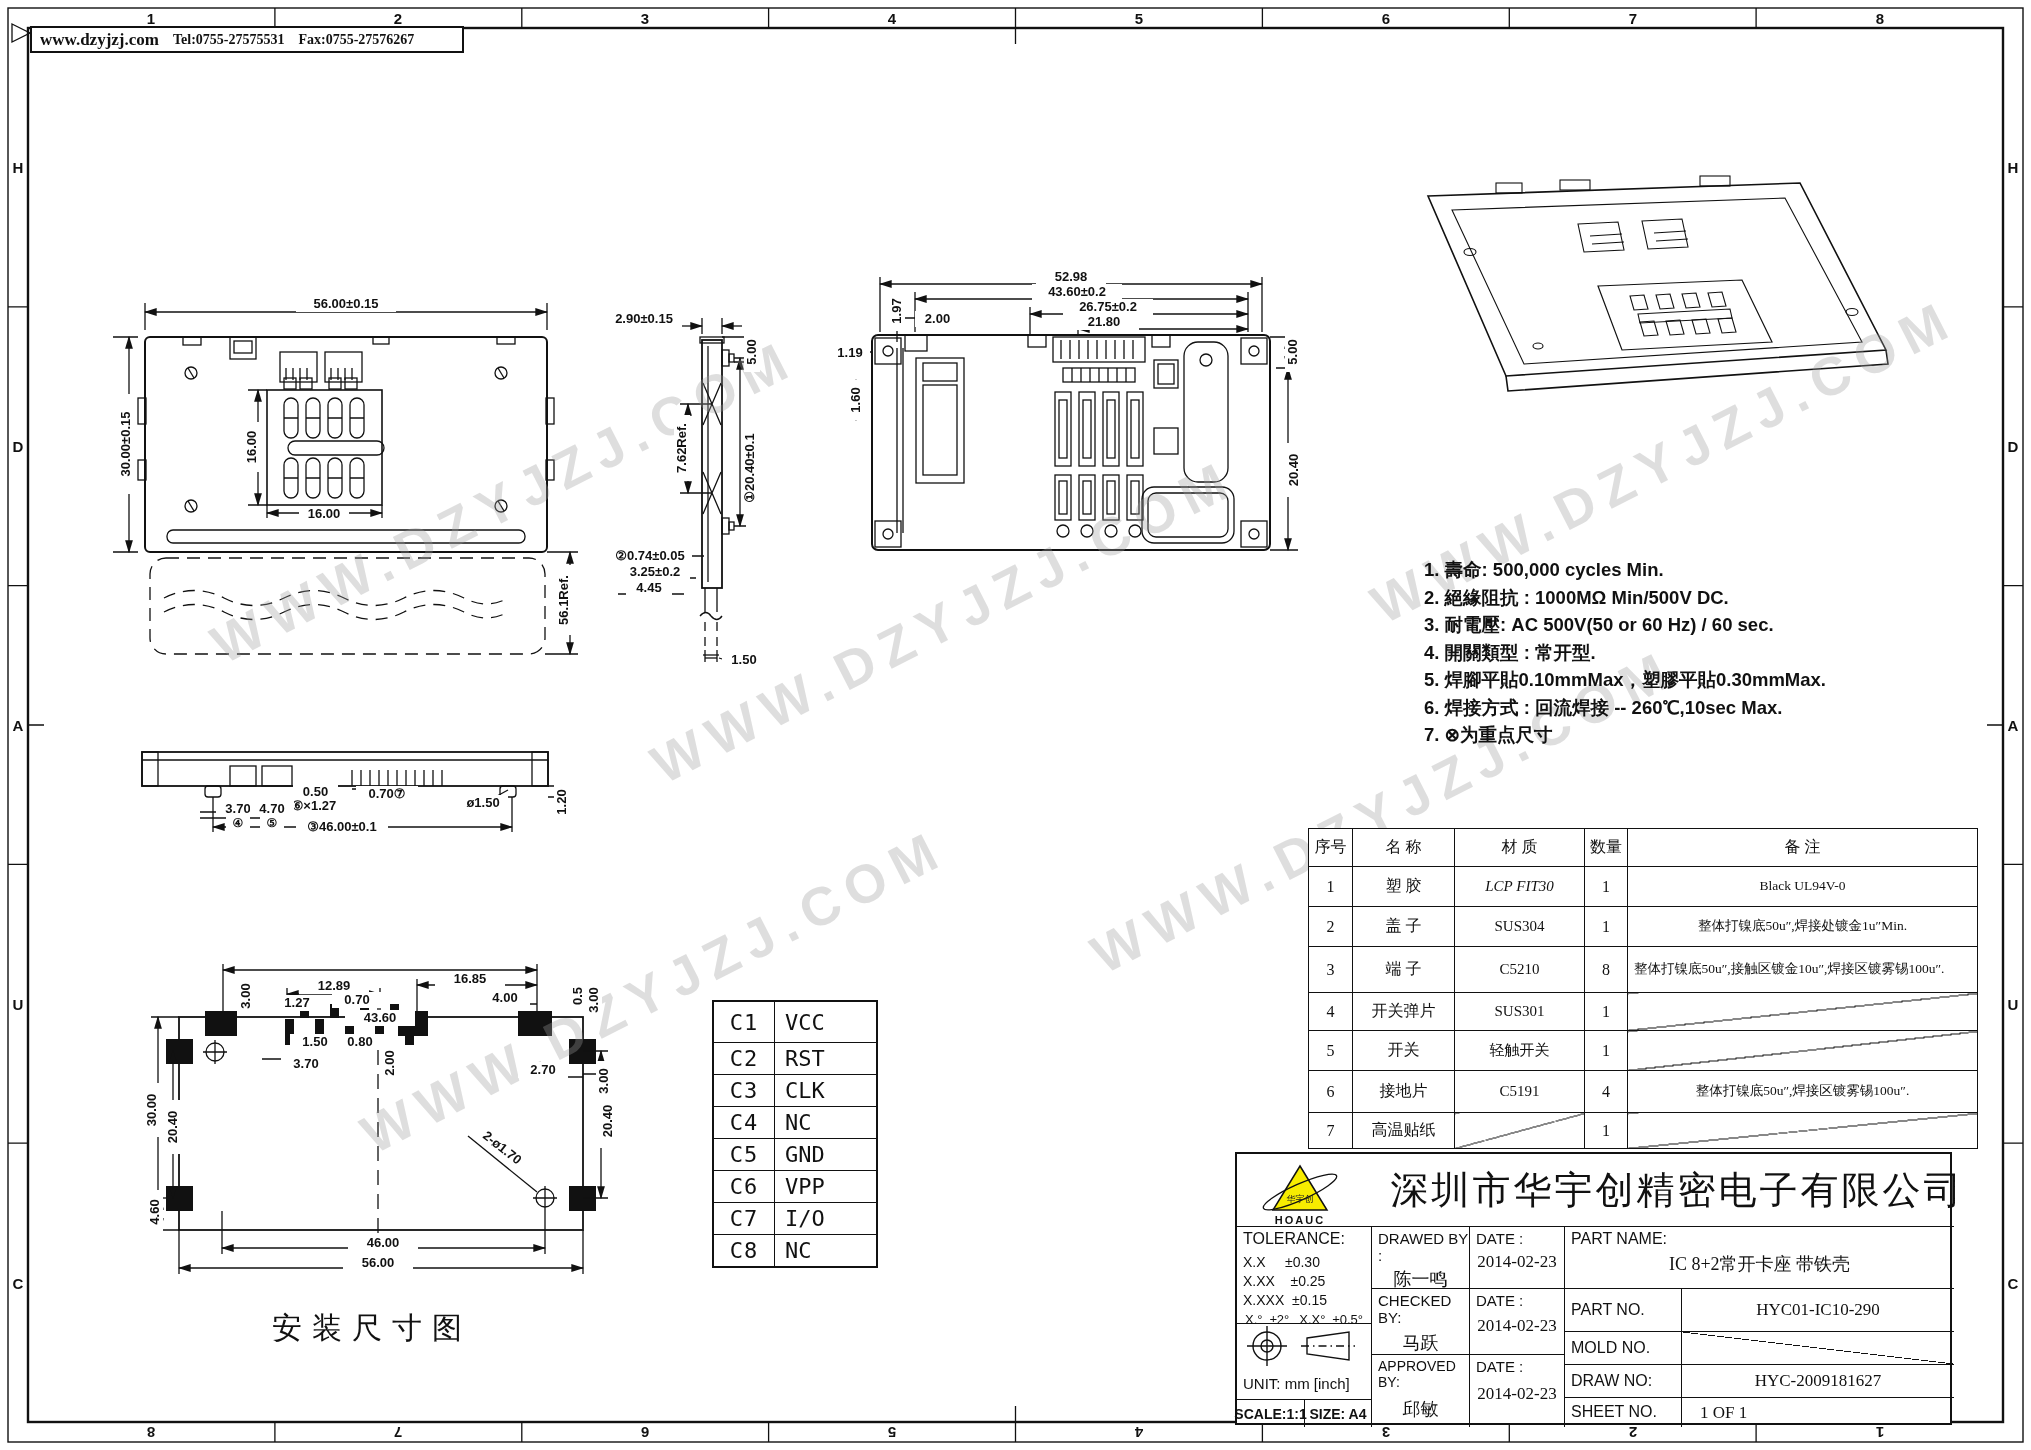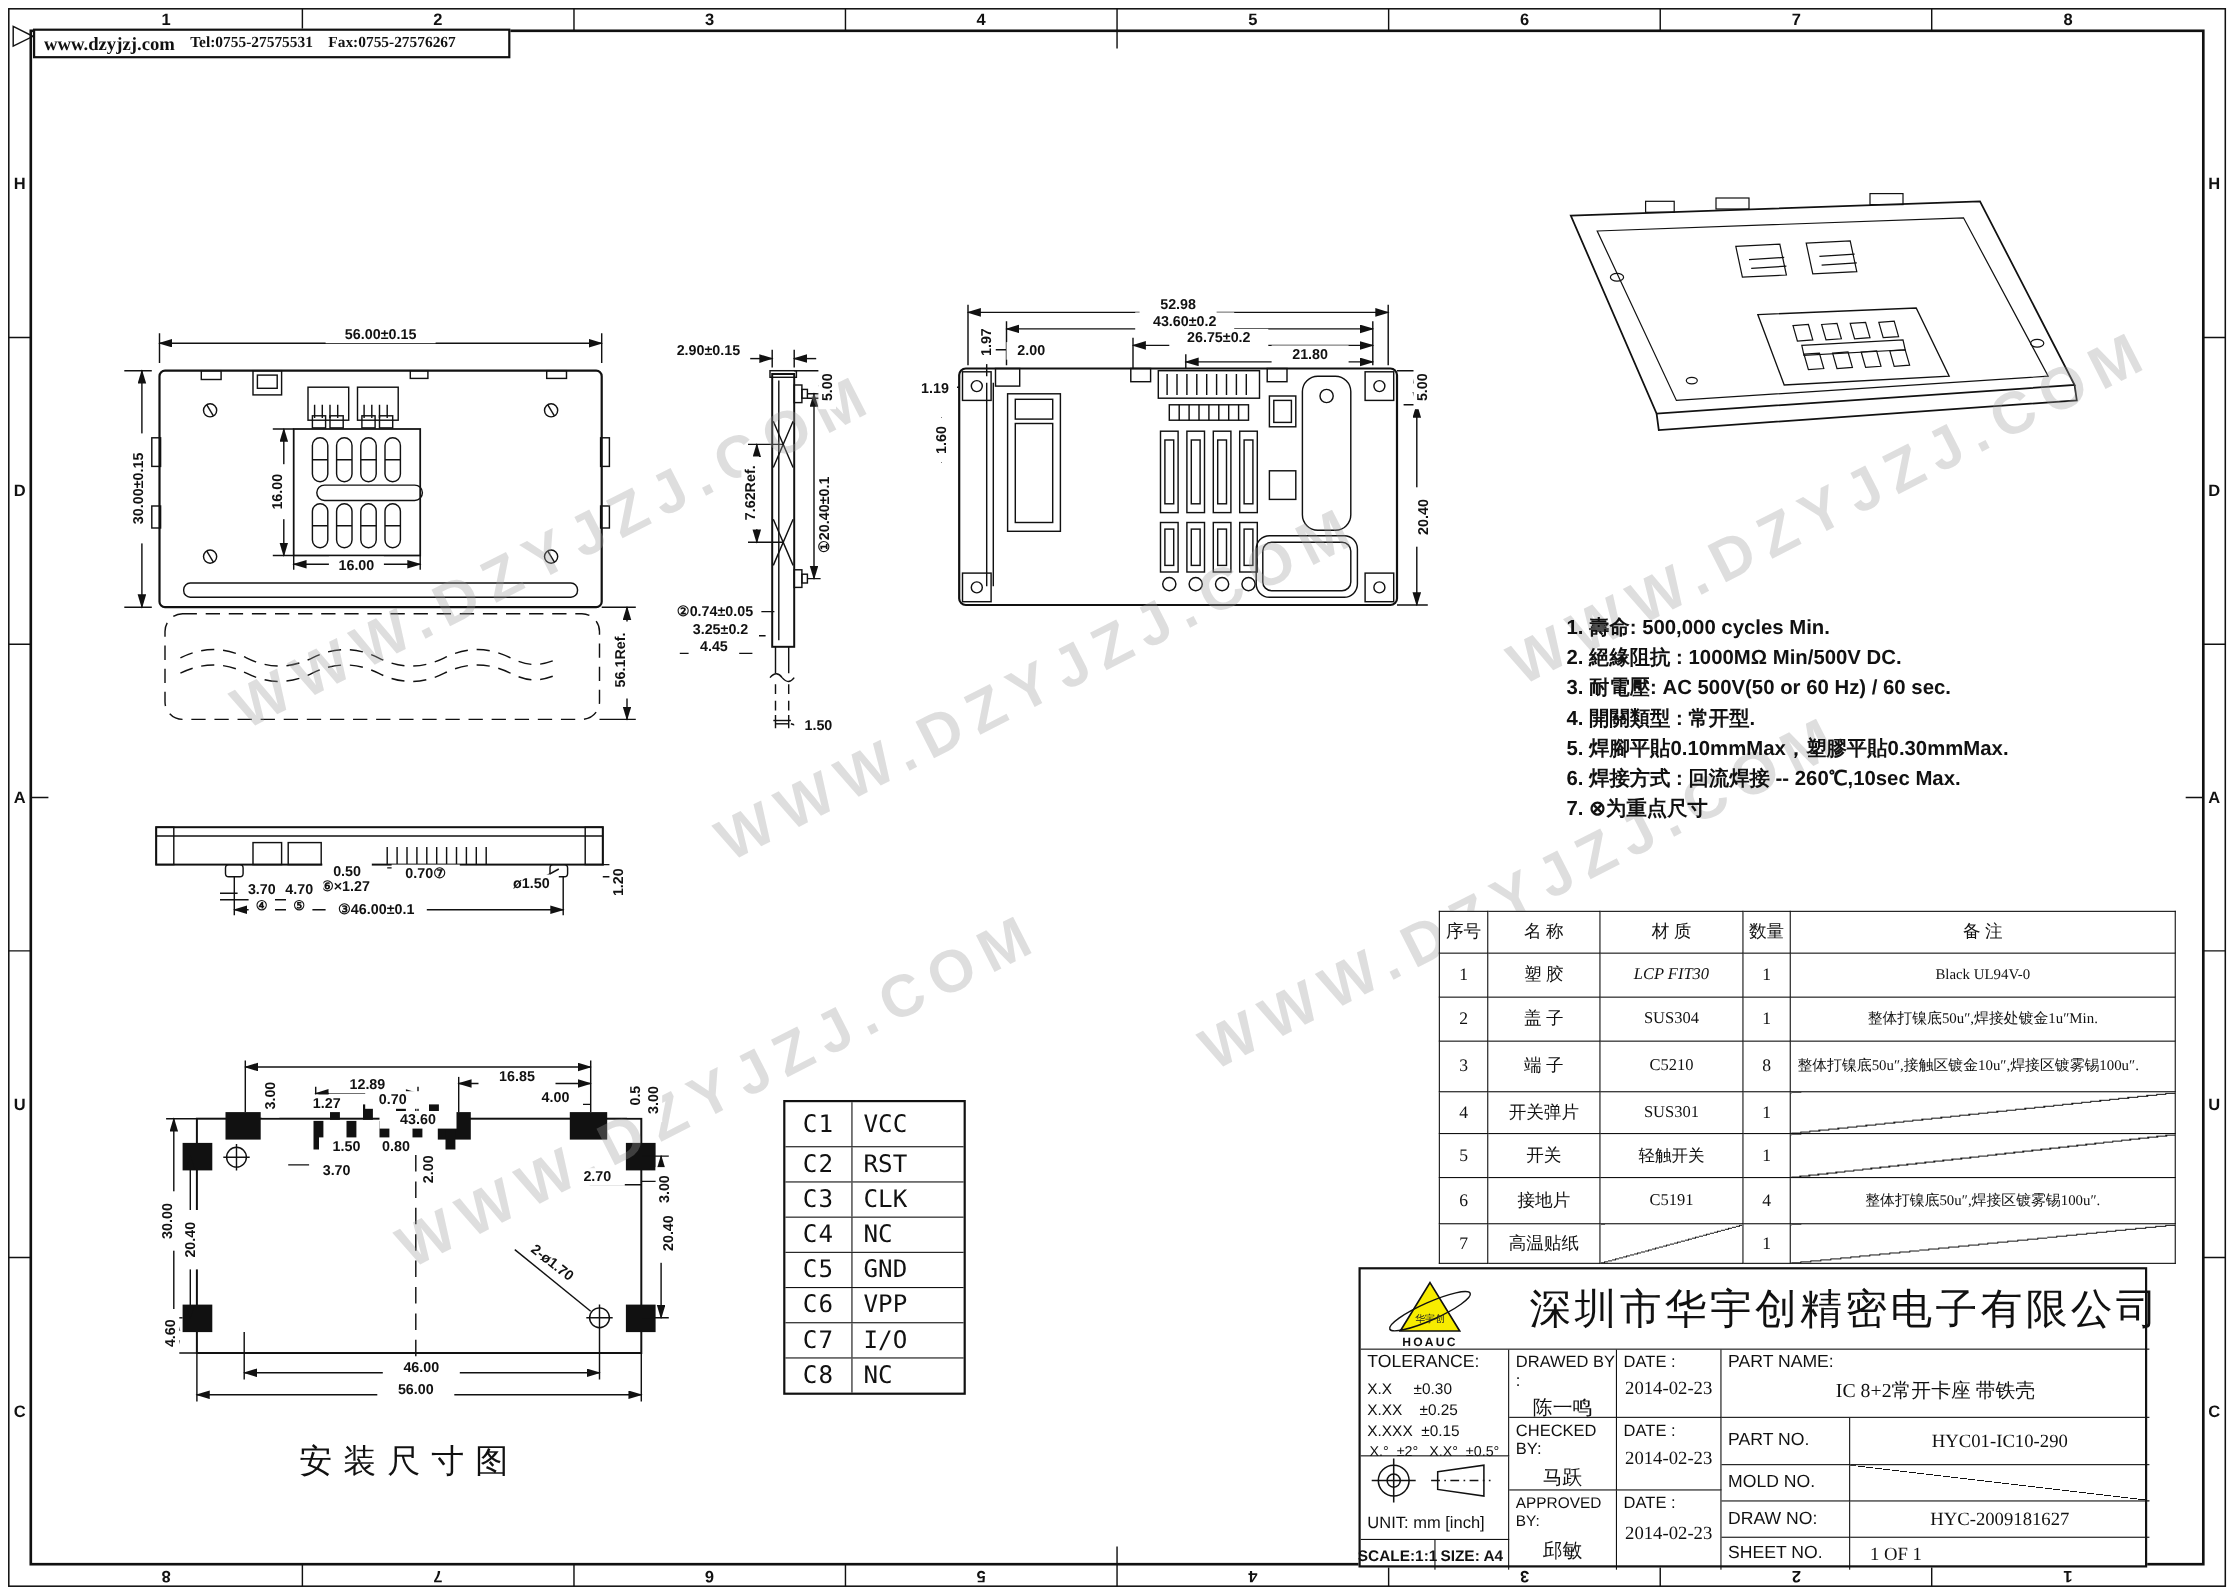--- a/index.html
+++ b/index.html
@@ -373,21 +373,21 @@
   <span class="dim v" style="left:649px;top:440px;width:66px">7.62Ref.</span>
   <span class="dim v" style="left:704px;top:460px;width:92px">①20.40±0.1</span>
   <span class="dim" style="left:608px;top:548px;width:84px">②0.74±0.05</span>
   <span class="dim" style="left:620px;top:564px;width:70px">3.25±0.2</span>
   <span class="dim" style="left:626px;top:580px;width:46px">4.45</span>
   <span class="dim" style="left:722px;top:652px;width:44px">1.50</span>
 
   <span class="dim" style="left:1036px;top:269px;width:70px">52.98</span>
   <span class="dim" style="left:1032px;top:284px;width:90px">43.60±0.2</span>
   <span class="dim" style="left:1063px;top:299px;width:90px">26.75±0.2</span>
-  <span class="dim" style="left:1156px;top:314px;width:70px">21.80</span>
+  <span class="dim" style="left:1069px;top:314px;width:70px">21.80</span>
   <span class="dim v" style="left:877px;top:303px;width:40px">1.97</span>
   <span class="dim" style="left:915px;top:311px;width:45px">2.00</span>
   <span class="dim" style="left:830px;top:345px;width:40px">1.19</span>
   <span class="dim v" style="left:836px;top:392px;width:40px">1.60</span>
   <span class="dim v" style="left:1273px;top:344px;width:40px">5.00</span>
   <span class="dim v" style="left:1267px;top:462px;width:54px">20.40</span>
 
   <span class="dim" style="left:293px;top:784px;width:45px">0.50</span>
   <span class="dim" style="left:356px;top:786px;width:62px">0.70⑦</span>
   <span class="dim" style="left:283px;top:798px;width:62px">⑥×1.27</span>

